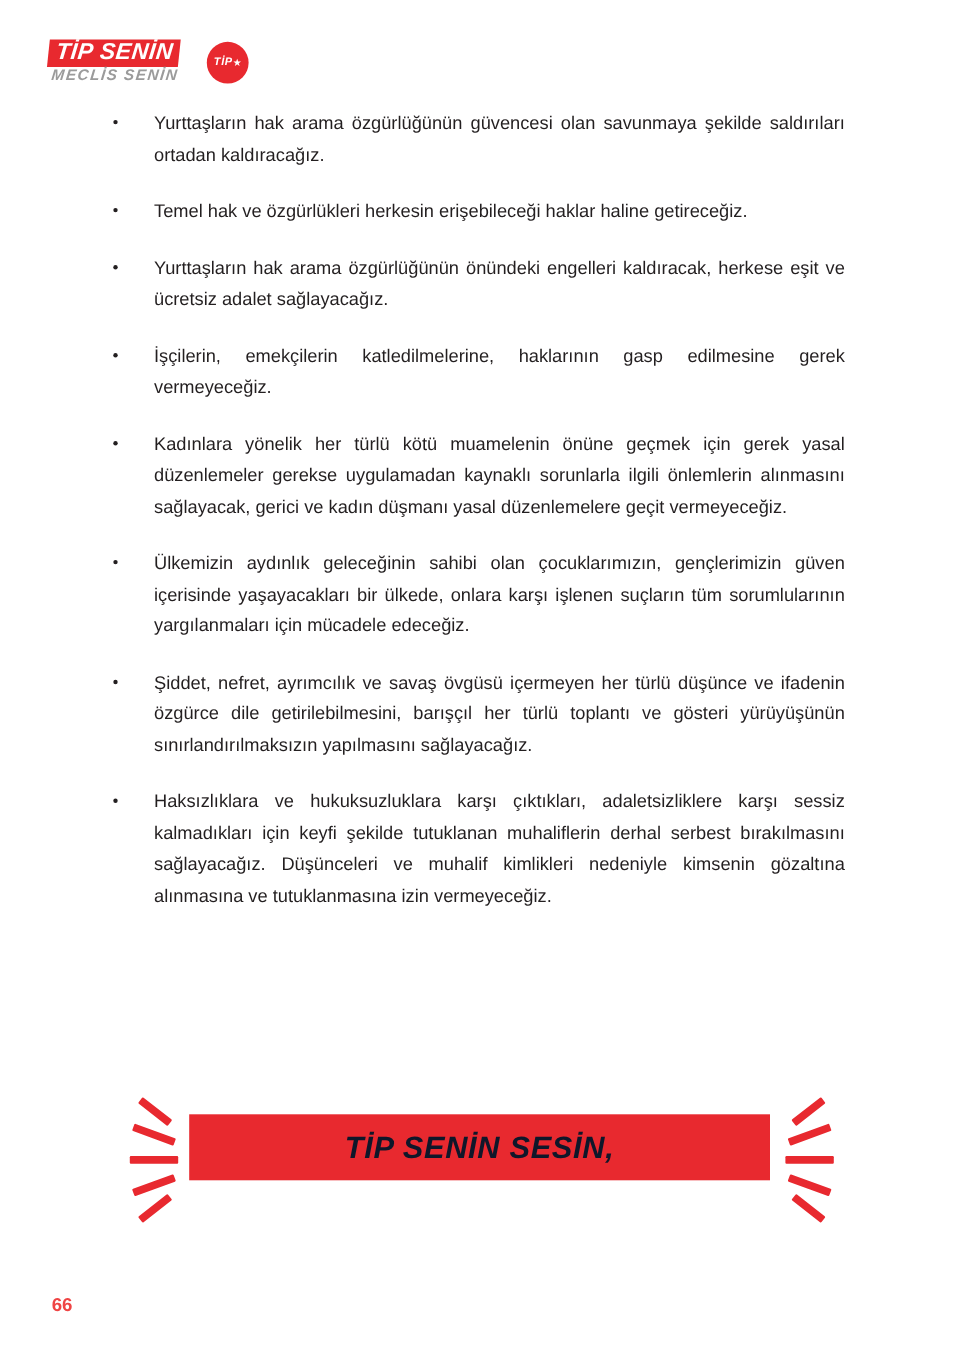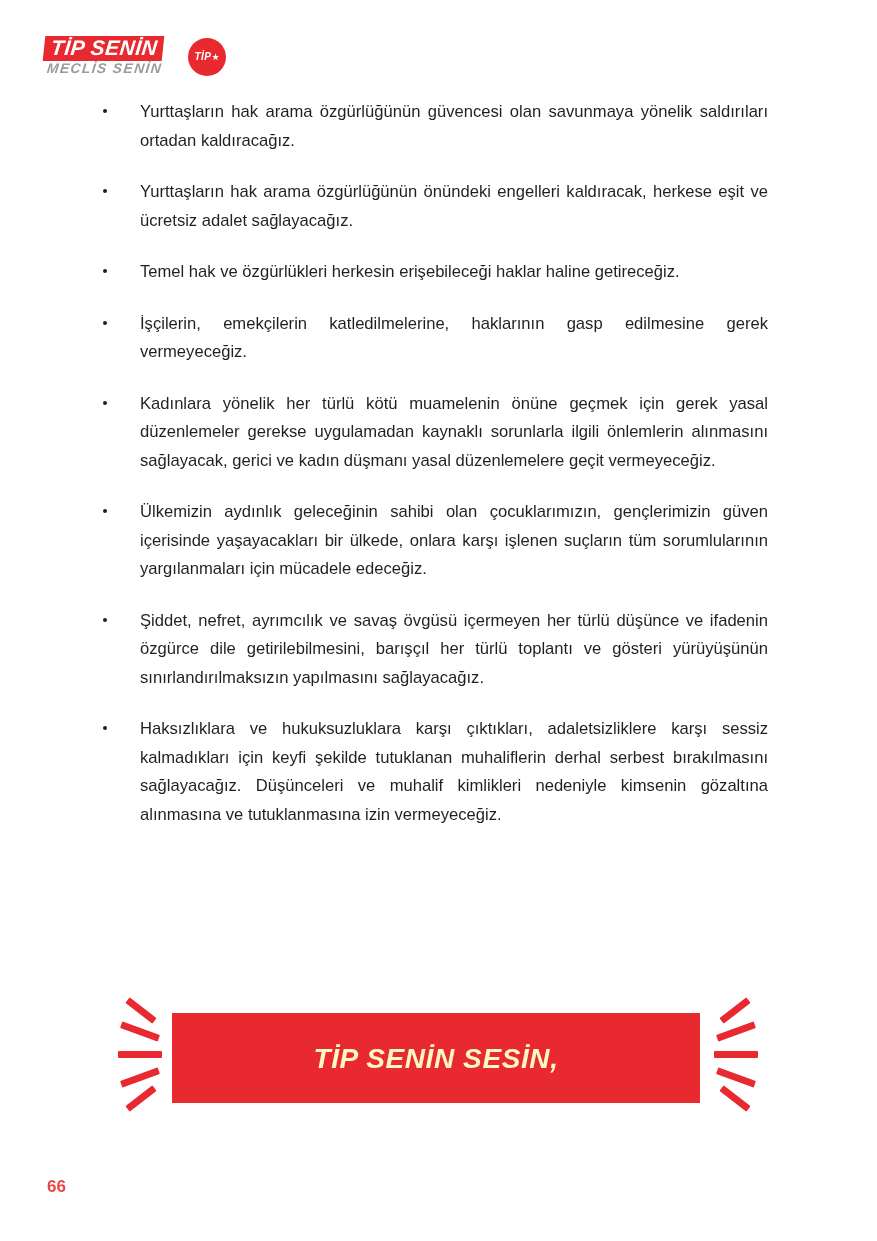--- a/index.html
+++ b/index.html
@@ -131,27 +131,27 @@
     top: 995px;
     left: 118px;
     width: 640px;
     height: 120px;
   }
   .banner {
     position: absolute;
     left: 54px;
     top: 18px;
     width: 528px;
-    height: 90px;
+    height: 60px;
     background: #e8292f;
     display: flex;
     flex-direction: column;
     align-items: center;
     justify-content: center;
-    color: #fef9c3;
+    color: #0f172a;
     text-align: right;
   }
   .banner .line {
     font-size: 28px;
     font-weight: bold;
     font-style: italic;
     letter-spacing: 0.6px;
     line-height: 33px;
     white-space: nowrap;
   }
@@ -205,29 +205,29 @@
       <span class="badge-text">TİP</span>
       <span class="badge-star">★</span>
     </div>
   </div>
 </div>
 
 <div class="content">
   <ul class="bullets">
     <li>
       <span class="bullet-dot"></span>
-      <span>Yurttaşların hak arama özgürlüğünün güvencesi olan savunmaya yönelik saldırıları ortadan kaldıracağız.</span>
+      <span>Yurttaşların hak arama özgürlüğünün güvencesi olan savunmaya şekilde saldırıları ortadan kaldıracağız.</span>
+    </li>
+    <li>
+      <span class="bullet-dot"></span>
+      <span>Temel hak ve özgürlükleri herkesin erişebileceği haklar haline getireceğiz.</span>
     </li>
     <li>
       <span class="bullet-dot"></span>
       <span>Yurttaşların hak arama özgürlüğünün önündeki engelleri kaldıracak, herkese eşit ve ücretsiz adalet sağlayacağız.</span>
-    </li>
-    <li>
-      <span class="bullet-dot"></span>
-      <span>Temel hak ve özgürlükleri herkesin erişebileceği haklar haline getireceğiz.</span>
     </li>
     <li>
       <span class="bullet-dot"></span>
       <span>İşçilerin, emekçilerin katledilmelerine, haklarının gasp edilmesine gerek vermeyeceğiz.</span>
     </li>
     <li>
       <span class="bullet-dot"></span>
       <span>Kadınlara yönelik her türlü kötü muamelenin önüne geçmek için gerek yasal düzenlemeler gerekse uygulamadan kaynaklı sorunlarla ilgili önlemlerin alınmasını sağlayacak, gerici ve kadın düşmanı yasal düzenlemelere geçit vermeyeceğiz.</span>
     </li>
     <li>

